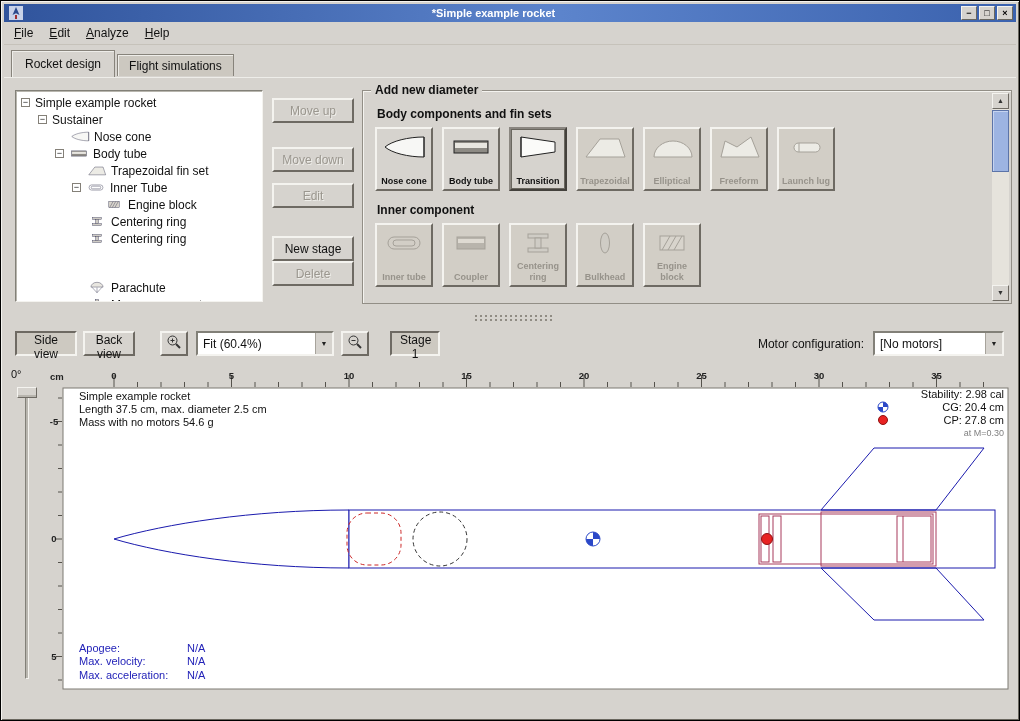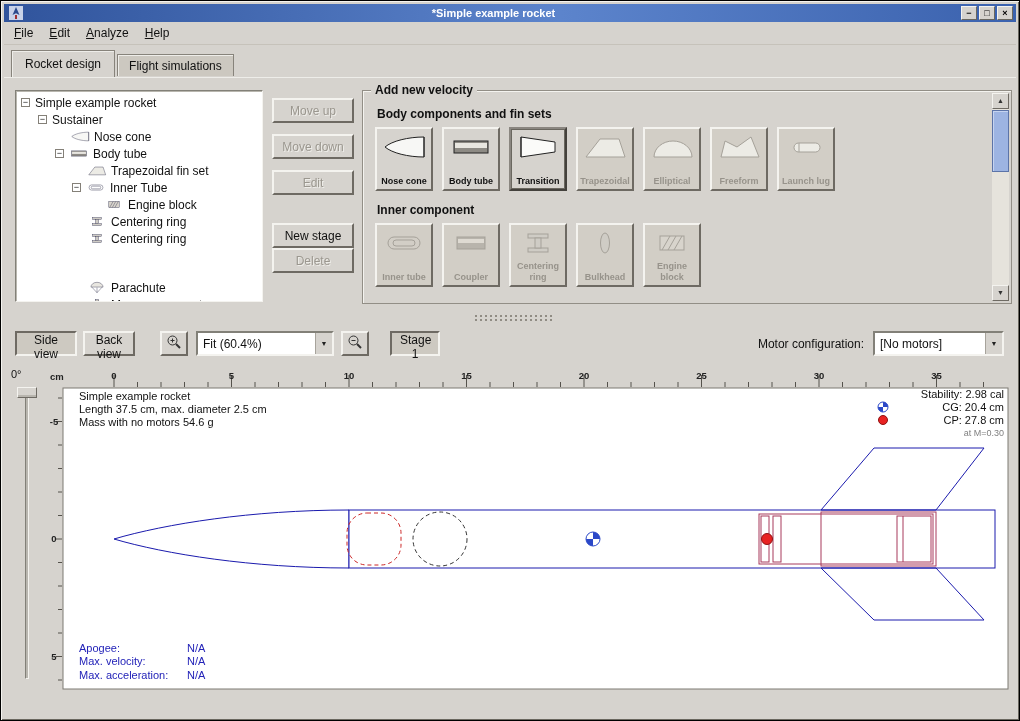--- a/index.html
+++ b/index.html
@@ -17,21 +17,21 @@
 .tab.active{background:#d6d3ce;padding:6px 13px;position:relative;top:1px}
 .design-panel{position:absolute;left:3px;top:76px;right:3px;height:246px;border-top:1px solid #eeede9}
 .tree-panel{position:absolute;left:11px;top:12px;width:248px;height:212px;background:#fff;border:1px solid;border-color:#828078 #f4f3ef #f4f3ef #828078;box-shadow:inset 1px 1px 0 #b8b6ae;overflow:hidden;padding-top:3px}
 .tree-row{height:17px;display:flex;align-items:center;font-size:12px;white-space:nowrap;color:#111}
 .expander{width:9px;height:9px;border:1px solid #848078;background:#fff;font-size:9px;line-height:7px;text-align:center;margin-right:5px;flex:none}
 .exp-space{width:15px;flex:none}
 .tree-icon{width:20px;height:13px;margin-right:4px;color:#3a3a55;flex:none}
 .tree-icon svg{width:100%;height:100%;display:block}
 .action-col{position:absolute;left:268px;top:20px;width:82px}
 .act-btn{display:block;width:82px;height:25px;background:#d6d3ce;border:2px solid;border-color:#f4f3ef #6e6a63 #6e6a63 #f4f3ef;font-size:12px;font-family:inherit;color:#111}
-.act-btn:nth-of-type(2){margin-top:11px}.act-btn:nth-of-type(3){margin-top:11px}
+.act-btn:nth-of-type(2){margin-top:24px}.act-btn:nth-of-type(3){margin-top:11px}
 .act-btn:nth-of-type(4){margin-top:28px}.act-btn:nth-of-type(5){margin-top:0}
 .act-btn.disabled{color:#9b978f;text-shadow:1px 1px 0 #eeede9}
 .groupbox{position:absolute;left:358px;top:12px;width:650px;height:214px;border:1px solid #928e86;box-shadow:inset 1px 1px 0 #f4f3ef}
 .group-title{position:absolute;top:-8px;left:8px;background:#d6d3ce;padding:0 4px;font-size:12px;font-weight:bold;color:#111}
 .sections{position:absolute;left:0;top:0;right:22px;bottom:0;padding:16px 0 0 12px;overflow:hidden}
 .section-label{font-size:12px;font-weight:bold;margin:0 0 6px 2px;color:#111}
 .comp-row{margin-bottom:12px;white-space:nowrap}
 .comp-btn{display:inline-flex;flex-direction:column;align-items:center;width:58px;height:64px;margin-right:9px;background:#d6d3ce;border:2px solid;border-color:#f4f3ef #6e6a63 #6e6a63 #f4f3ef;font-family:inherit;padding:3px 1px 3px;vertical-align:top}
 .comp-icon{width:44px;height:30px;color:#222;flex:none}
 .comp-icon svg{width:100%;height:100%;display:block}
@@ -203,21 +203,21 @@
 
     <div class="action-col">
       <button class="act-btn disabled">Move up</button>
       <button class="act-btn disabled">Move down</button>
       <button class="act-btn disabled">Edit</button>
       <button class="act-btn">New stage</button>
       <button class="act-btn disabled">Delete</button>
     </div>
 
     <div class="groupbox">
-      <div class="group-title">Add new velocity</div>
+      <div class="group-title">Add new diameter</div>
       <div class="sections">
           <div class="section-label">Body components and fin sets</div>
           <div class="comp-row"><button class="comp-btn">
               <span class="comp-icon">
                 <svg viewBox="0 0 44 30">
                   <path d="M42 5 L42 25 C26 25 10 21 3 15 C10 9 26 5 42 5 Z" fill="#f7f7f5" stroke="currentColor"></path>
                   <line x1="42" y1="5" x2="42" y2="25" stroke="currentColor"></line>
                 </svg>
               </span>
               <span class="lbl">Nose cone</span>

